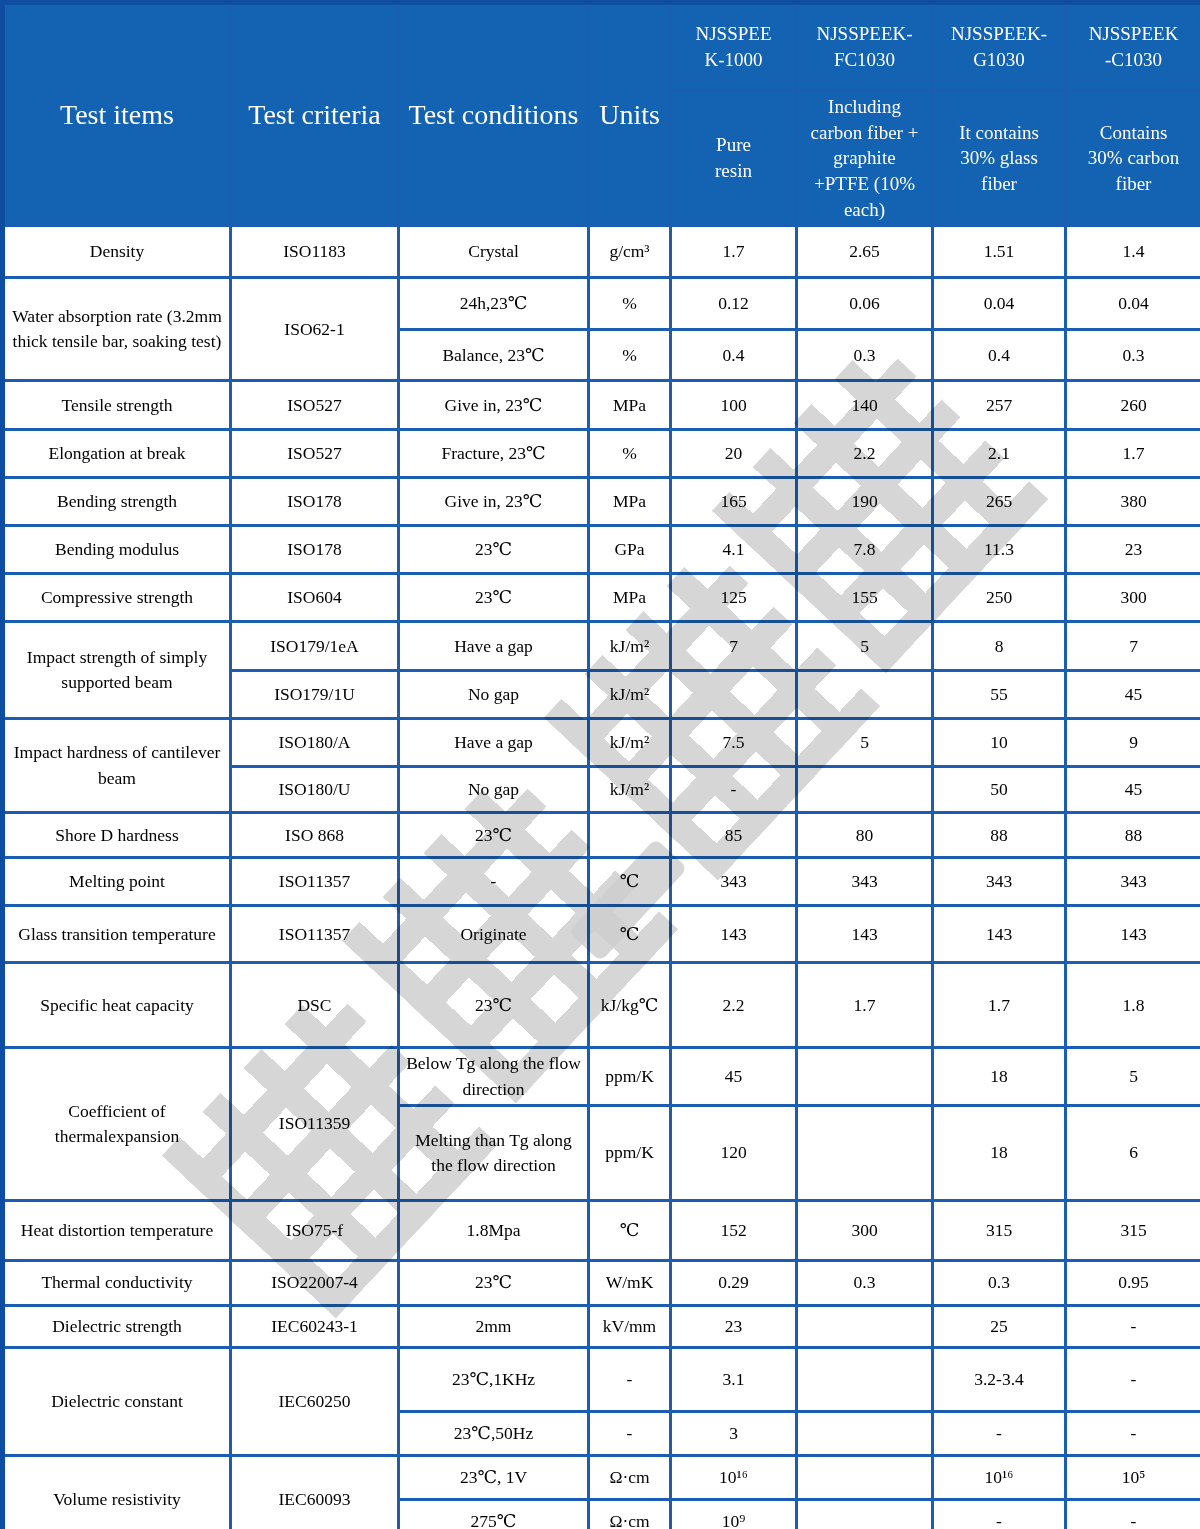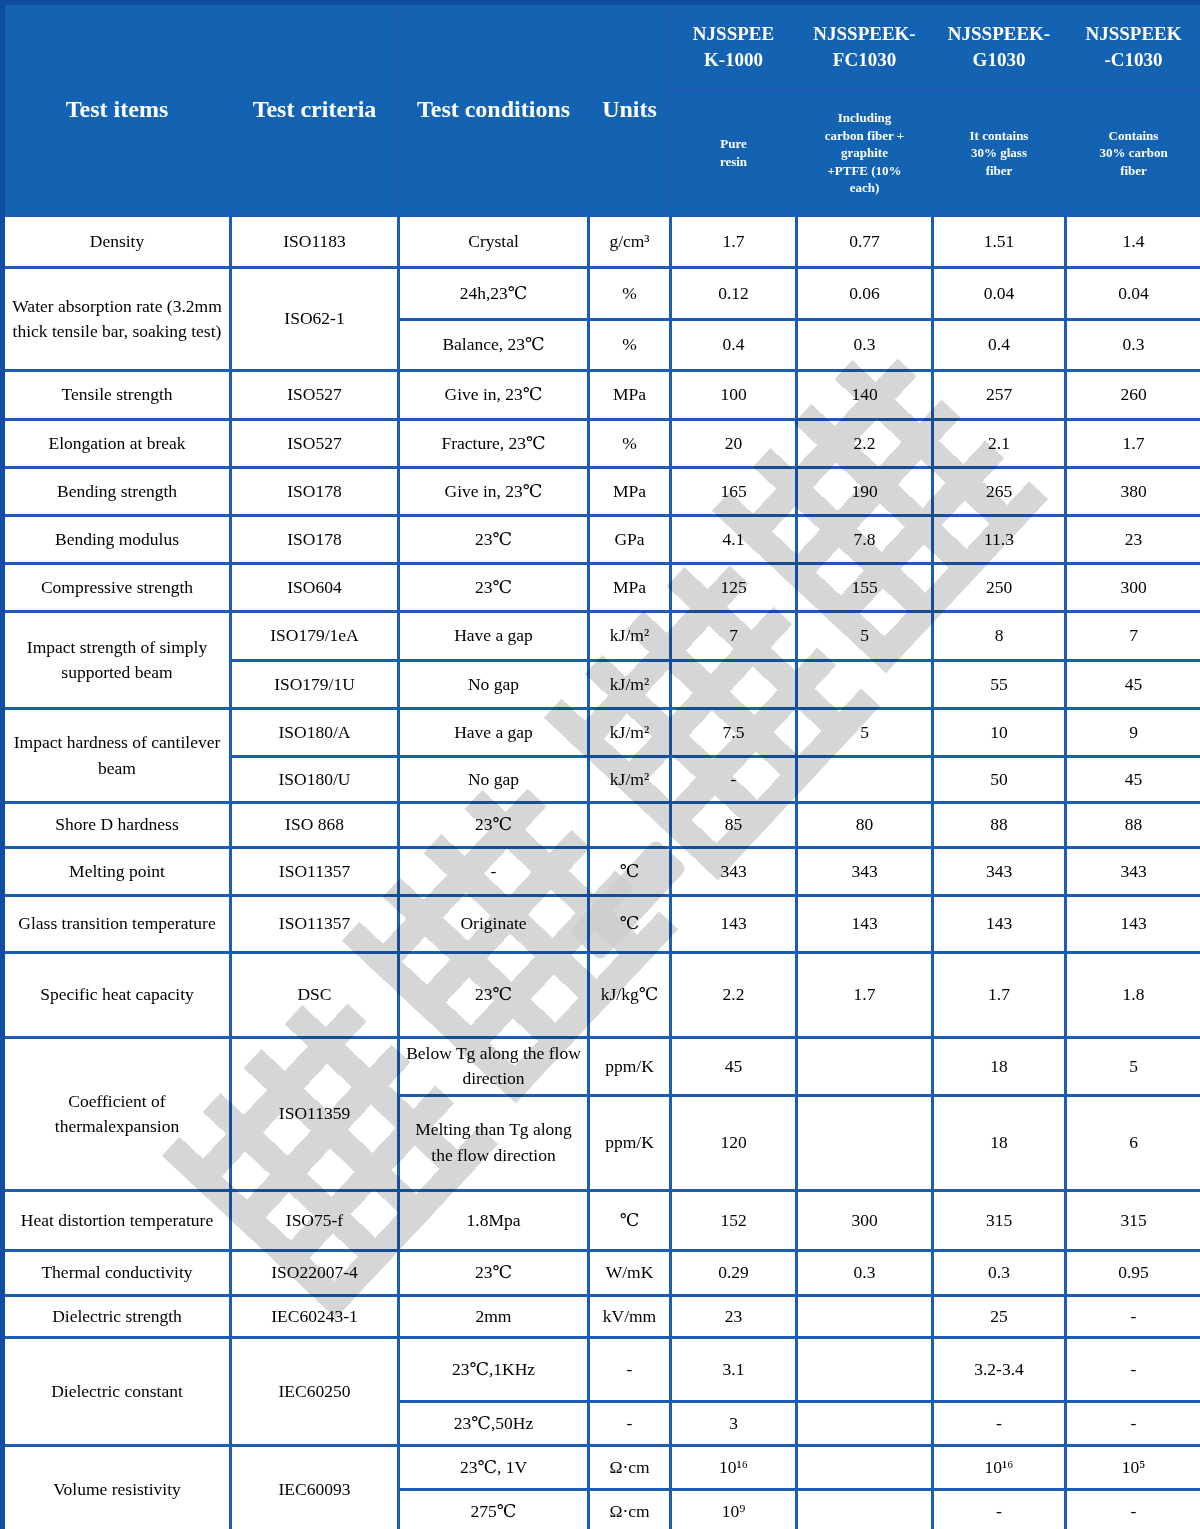--- a/index.html
+++ b/index.html
@@ -21,25 +21,25 @@
   .spec th,.spec td{
     border:3px solid #1a5db3;
     text-align:center;
     vertical-align:middle;
     padding:2px 4px;
     overflow:hidden;
   }
   .spec thead th{
     background:#1463b2;
     color:#ffffff;
-    font-weight:bold;
-  }
-  .spec thead .main-h{font-size:24px;}
+    font-weight:normal;
+  }
+  .spec thead .main-h{font-size:28px;}
   .spec thead .model-h{font-size:19px;white-space:pre-line;line-height:1.35;}
-  .spec thead .desc-h{font-size:13px;white-space:pre-line;line-height:1.35;}
+  .spec thead .desc-h{font-size:19px;white-space:pre-line;line-height:1.35;}
   tr.model-row{height:88px;}
   tr.desc-row{height:125px;}
   .spec tbody td{
     background:#ffffff;
     color:#000000;
     font-size:17.5px;
     line-height:1.45;
   }
   
   .wm{
@@ -119,21 +119,21 @@
 fiber</th>
       </tr>
     </thead>
     <tbody id="spec-body">
         <tr style="height: 52px;">
           <td>Density</td>
           <td>ISO1183</td>
           <td>Crystal</td>
           <td>g/cm³</td>
           <td>1.7</td>
-          <td>0.77</td>
+          <td>2.65</td>
           <td>1.51</td>
           <td>1.4</td>
         </tr>
         <tr style="height: 52px;">
           <td rowspan="2">Water absorption rate (3.2mm thick tensile bar, soaking test)</td>
           <td rowspan="2">ISO62-1</td>
           <td>24h,23℃</td>
           <td>%</td>
           <td>0.12</td>
           <td>0.06</td>

